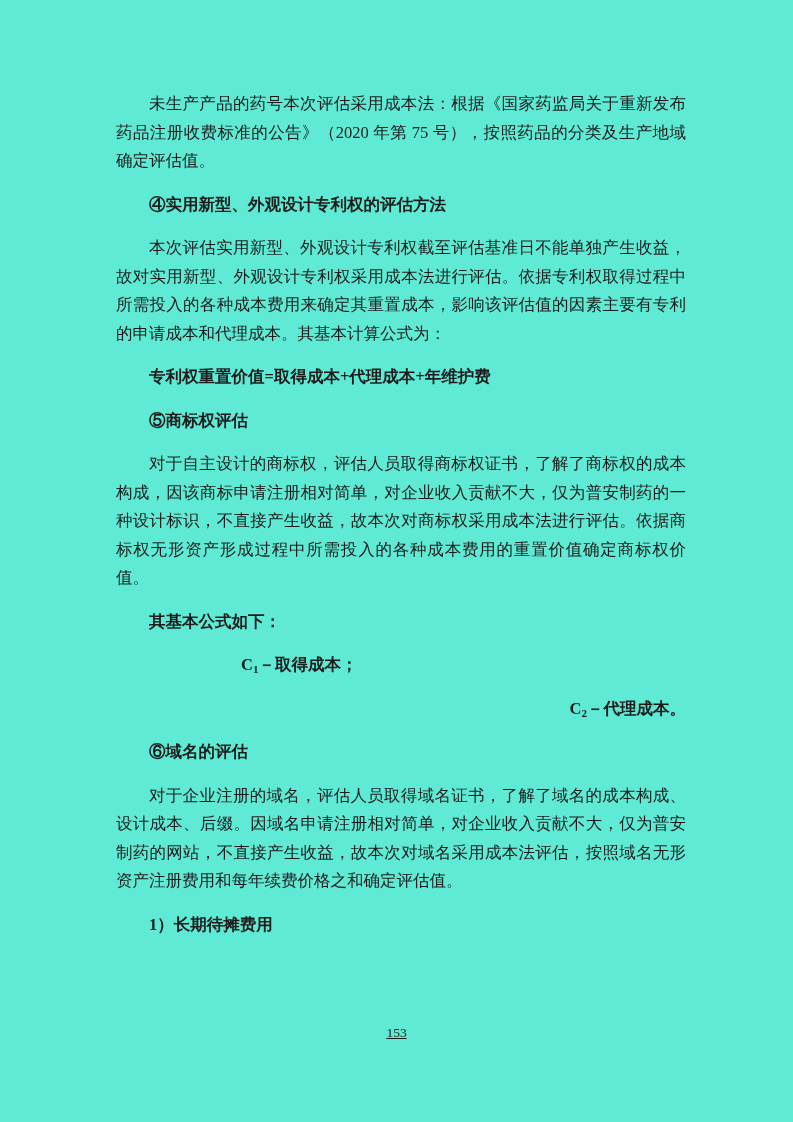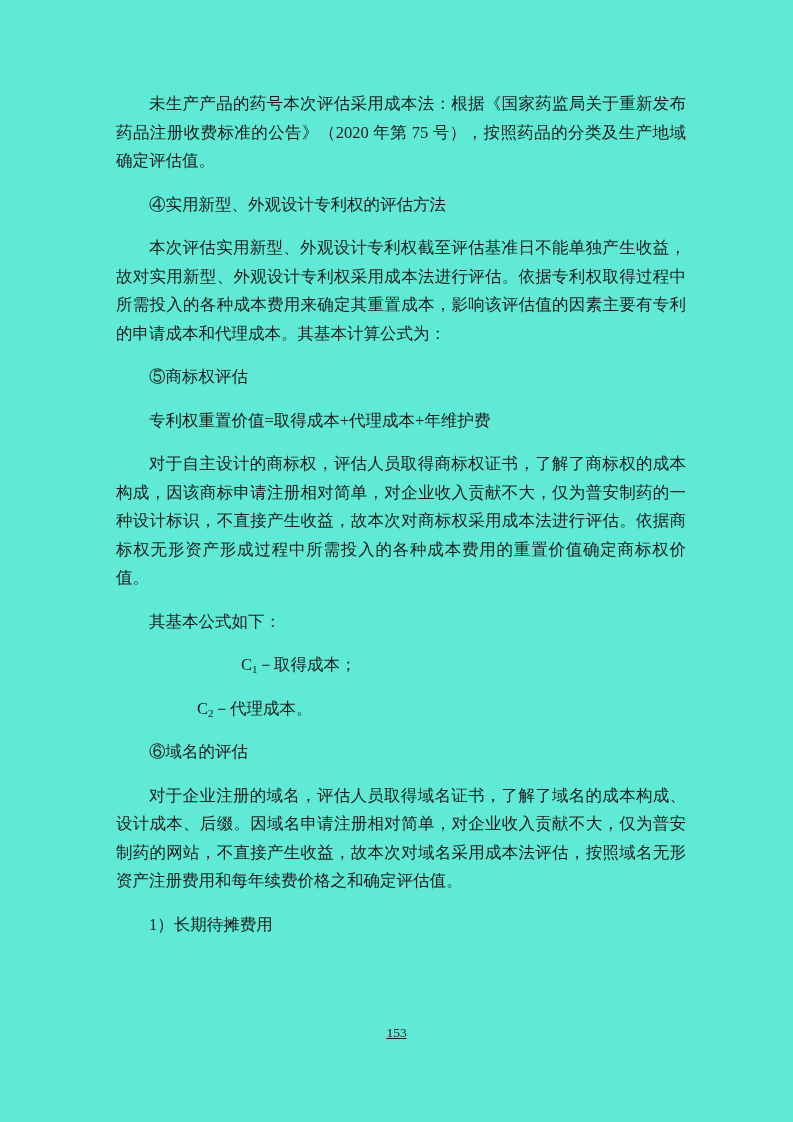--- a/index.html
+++ b/index.html
@@ -30,23 +30,24 @@
     padding: 0;
   }
   .para {
     text-align: justify;
     text-indent: 33px;
   }
   .line {
     text-align: left;
     text-indent: 33px;
     white-space: nowrap;
+    font-weight: bold;
   }
   .indent-c1 { text-indent: 125px; }
-  .indent-c2 { text-indent: 81px; }
+  .indent-c2 { text-indent: 81px; text-align: right; }
   sub {
     font-size: 11px;
     line-height: 0;
     vertical-align: -3px;
   }
   .page-number {
     position: absolute;
     top: 1024px;
     left: 0;
     right: 0;
@@ -59,22 +60,22 @@
 </style>
 </head>
 <body>
 
 <div class="page">
   <div class="doc-body">
 
   <p class="para"><span>未生产产品的药号本次评估采用成本法：根据《国家药监局关于重新发布药品注册收费标准的公告》（2020 年第 75 号），按照药品的分类及生产地域确定评估值。</span></p>
       <p class="line"><span>④实用新型、外观设计专利权的评估方法</span></p>
       <p class="para"><span>本次评估实用新型、外观设计专利权截至评估基准日不能单独产生收益，故对实用新型、外观设计专利权采用成本法进行评估。依据专利权取得过程中所需投入的各种成本费用来确定其重置成本，影响该评估值的因素主要有专利的申请成本和代理成本。其基本计算公式为：</span></p>
+      <p class="line"><span>专利权重置价值=取得成本+代理成本+年维护费</span></p>
       <p class="line"><span>⑤商标权评估</span></p>
-      <p class="line"><span>专利权重置价值=取得成本+代理成本+年维护费</span></p>
       <p class="para"><span>对于自主设计的商标权，评估人员取得商标权证书，了解了商标权的成本构成，因该商标申请注册相对简单，对企业收入贡献不大，仅为普安制药的一种设计标识，不直接产生收益，故本次对商标权采用成本法进行评估。依据商标权无形资产形成过程中所需投入的各种成本费用的重置价值确定商标权价值。</span></p>
       <p class="line"><span>其基本公式如下：</span></p>
       <p class="line indent-c1"><span>C</span><sub>1</sub><span>－取得成本；</span></p>
       <p class="line indent-c2"><span>C</span><sub>2</sub><span>－代理成本。</span></p>
       <p class="line"><span>⑥域名的评估</span></p>
       <p class="para"><span>对于企业注册的域名，评估人员取得域名证书，了解了域名的成本构成、设计成本、后缀。因域名申请注册相对简单，对企业收入贡献不大，仅为普安制药的网站，不直接产生收益，故本次对域名采用成本法评估，按照域名无形资产注册费用和每年续费价格之和确定评估值。</span></p>
       <p class="line"><span>1）长期待摊费用</span></p>
     </div>
   <div class="page-number">153</div>
 </div>

